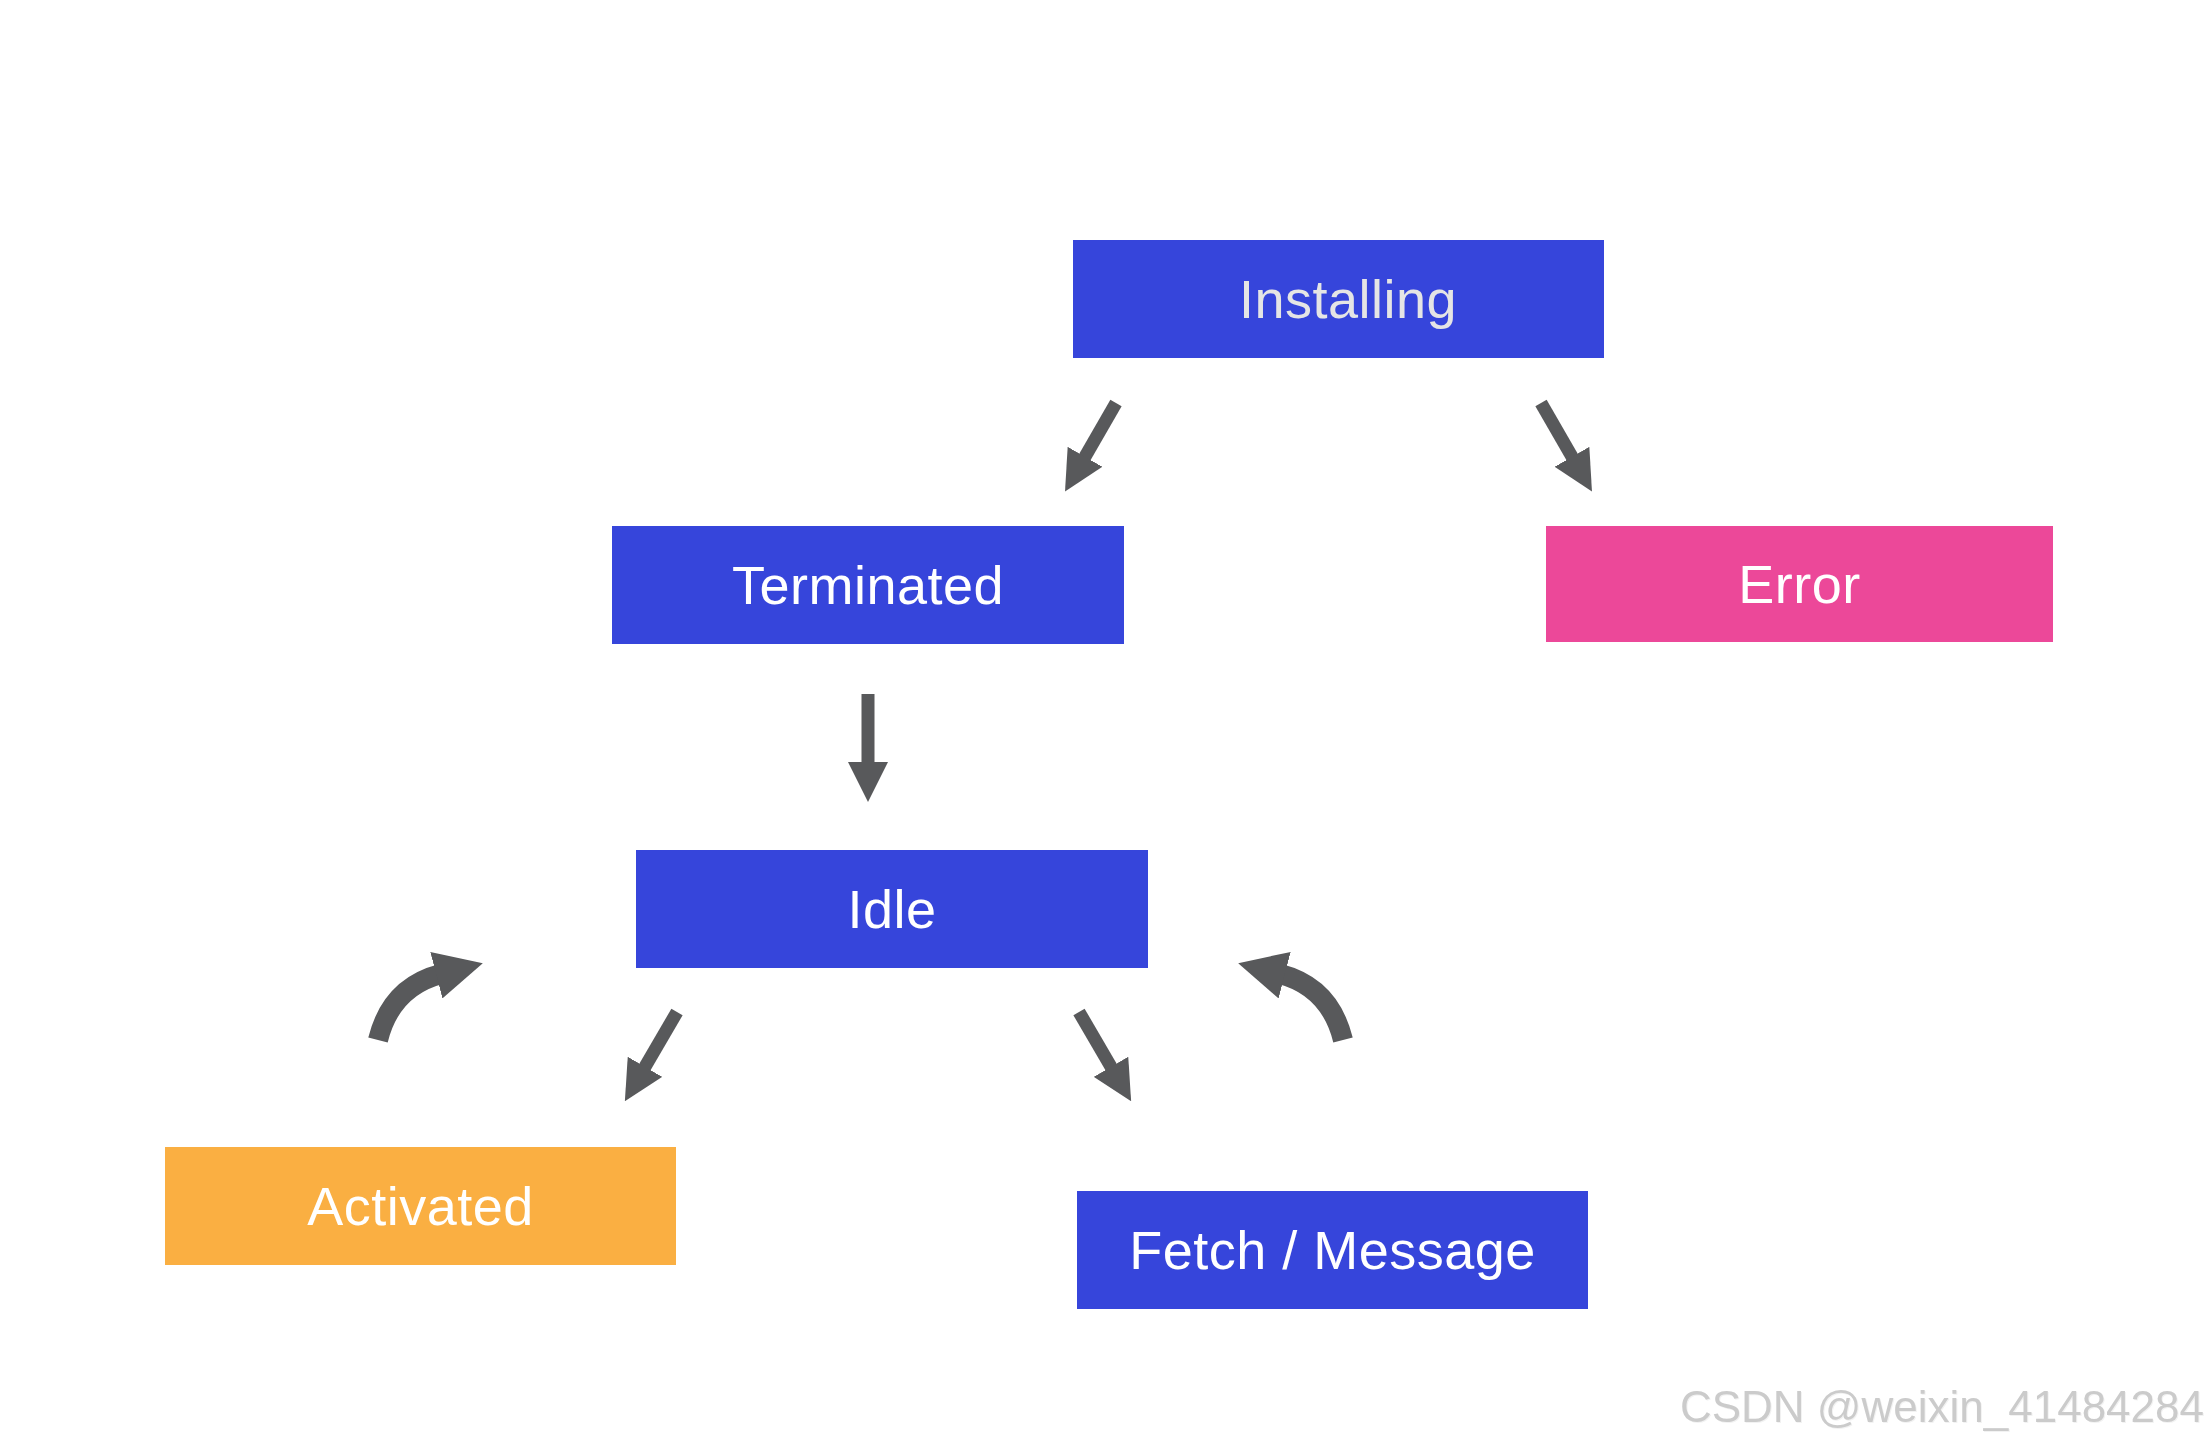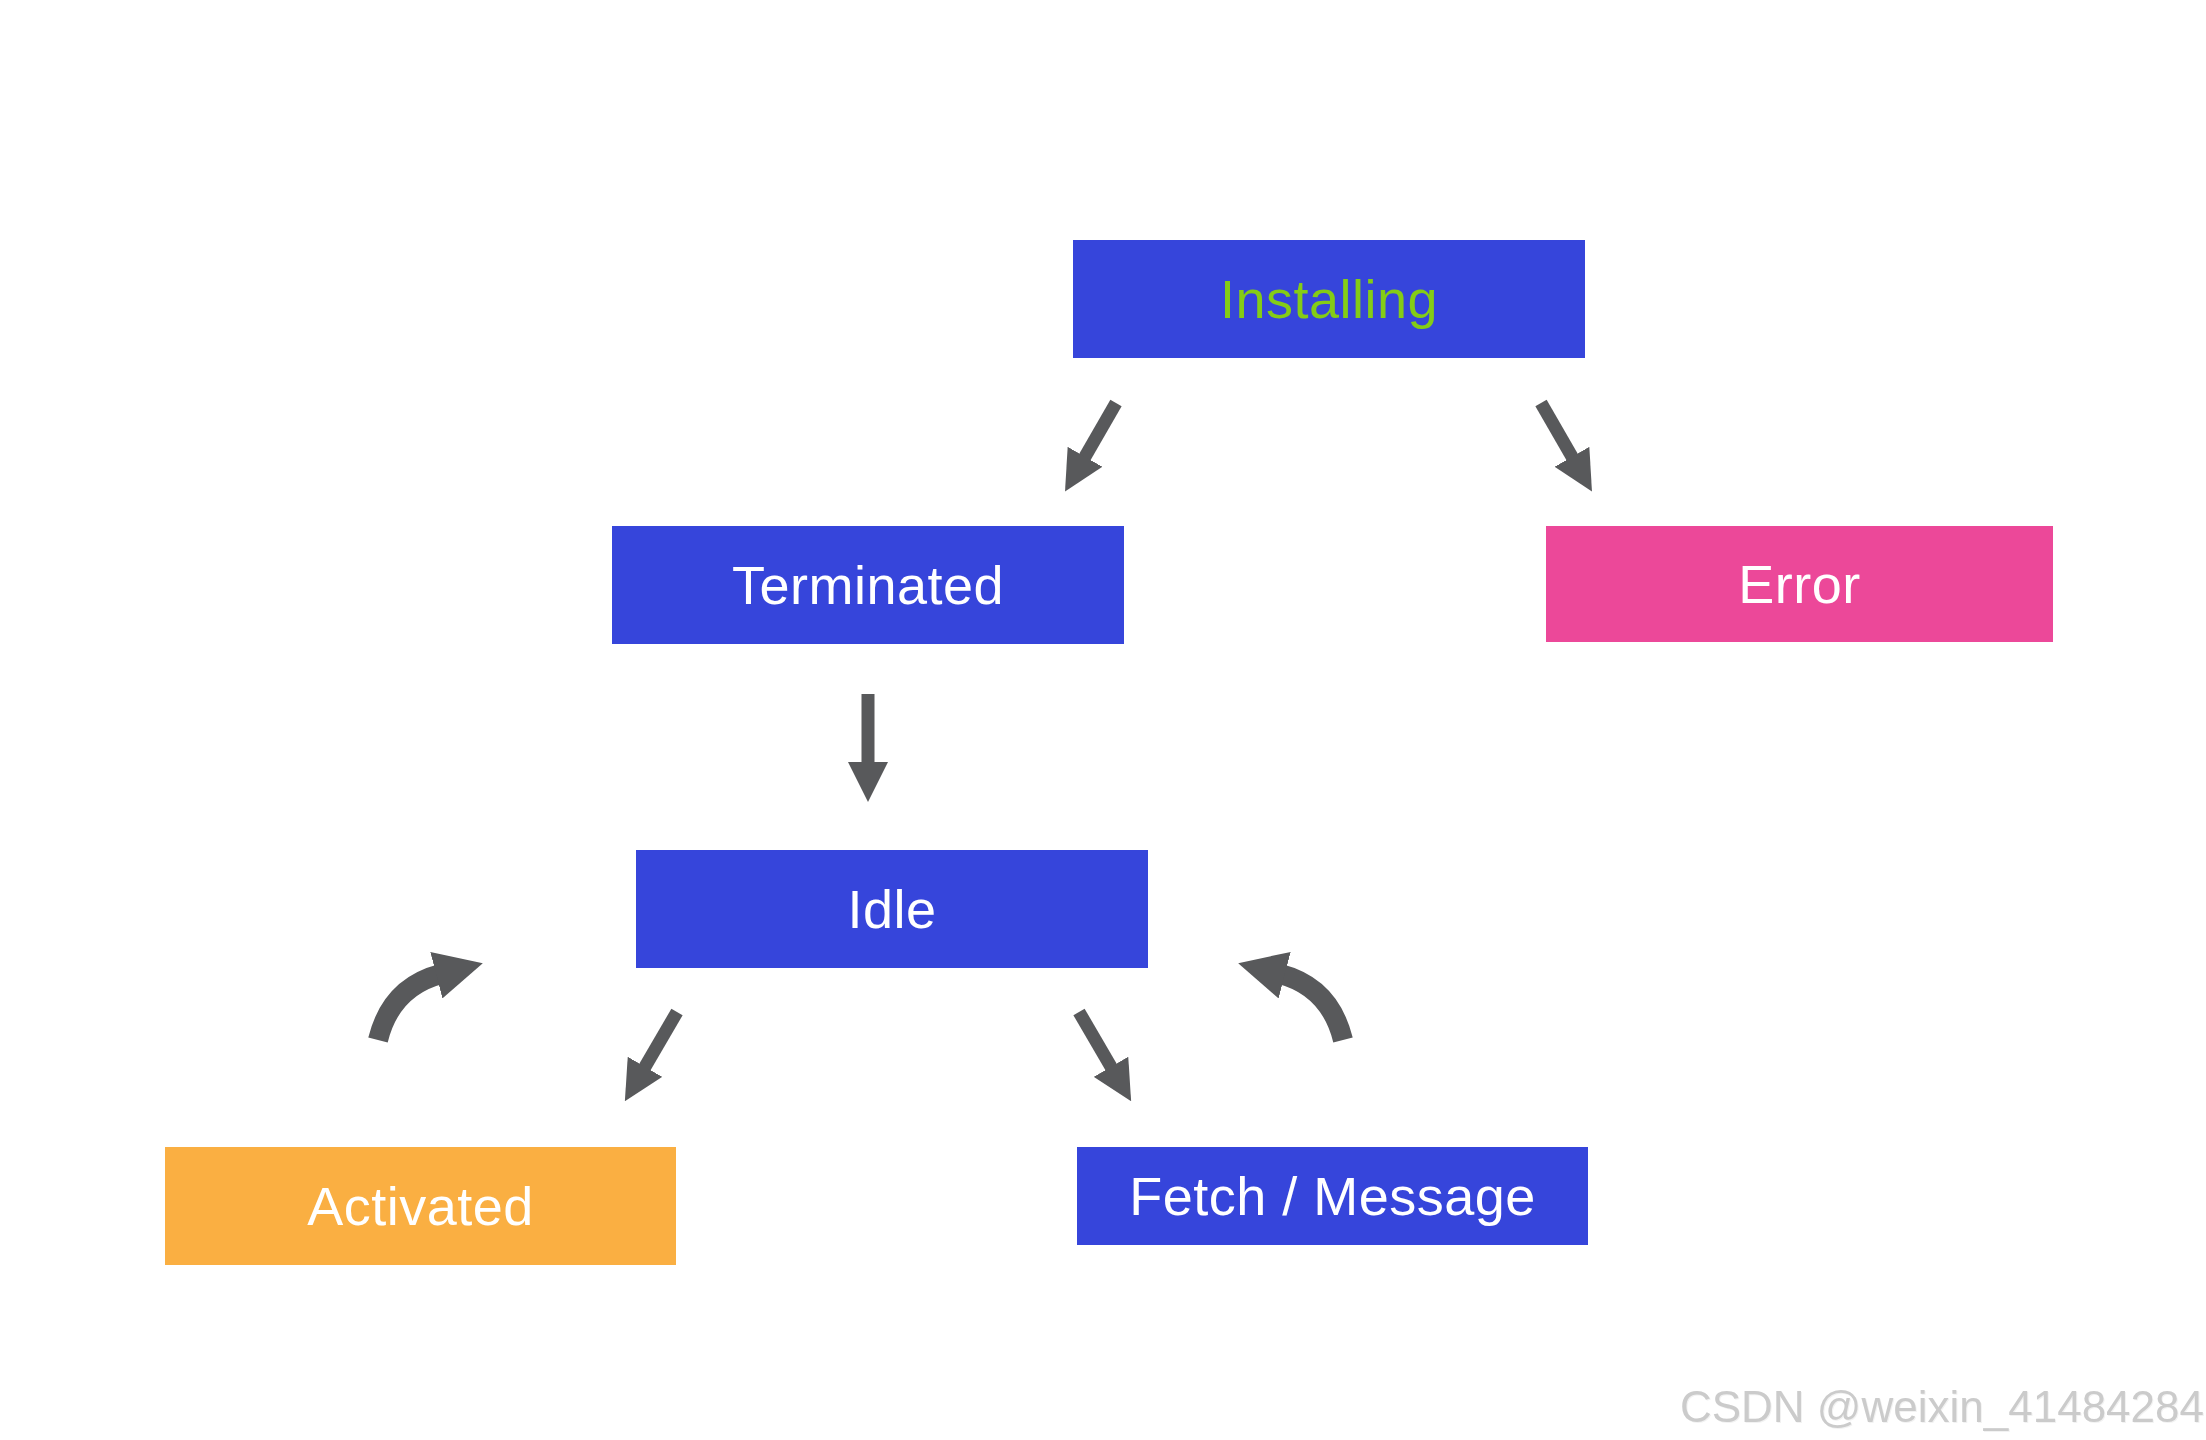--- a/index.html
+++ b/index.html
@@ -33,21 +33,21 @@
     color: #ffffff;
     text-align: center;
     white-space: nowrap;
   }
   
   #node-installing   { left: 1073px; top: 240px;  width: 512px; height: 118px; }
   #node-activated    { left: 612px;  top: 526px;  width: 512px; height: 118px; }
   #node-error        { left: 1532px; top: 526px;  width: 507px; height: 116px; }
   #node-idle         { left: 636px;  top: 850px;  width: 512px; height: 118px; }
   #node-terminated   { left: 165px;  top: 1147px; width: 511px; height: 118px; }
-  #node-fetch        { left: 1077px; top: 1147px; width: 511px; height: 98px; }
+  #node-fetch        { left: 1077px; top: 1191px; width: 511px; height: 118px; }
 
   .arrow-stroke {
     fill: none;
     stroke: #58595b;
   }
   .straight { stroke-width: 13px; }
   .curved   { stroke-width: 20px; }
 
   .watermark {
     position: absolute;
@@ -77,21 +77,21 @@
 
     <line class="arrow-stroke straight" x1="1116" y1="403" x2="1082" y2="462" marker-end="url(#head-straight)" stroke="#58595b"></line>
     <line class="arrow-stroke straight" x1="1541" y1="403" x2="1575" y2="462" marker-end="url(#head-straight)" stroke="#58595b"></line>
     <line class="arrow-stroke straight" x1="868" y1="694" x2="868" y2="768" marker-end="url(#head-straight)" stroke="#58595b"></line>
     <line class="arrow-stroke straight" x1="677" y1="1012" x2="642" y2="1072" marker-end="url(#head-straight)" stroke="#58595b"></line>
     <line class="arrow-stroke straight" x1="1079" y1="1012" x2="1114" y2="1072" marker-end="url(#head-straight)" stroke="#58595b"></line>
     <path class="arrow-stroke curved" d="M 378 1040 Q 391 987 441 974" marker-end="url(#head-curved)" stroke="#58595b"></path>
     <path class="arrow-stroke curved" d="M 1343 1040 Q 1330 987 1280 974" marker-end="url(#head-curved)" stroke="#58595b"></path>
   </svg>
 
-  <div class="node" id="node-installing" style="background: rgb(54, 69, 219); color: #84cc16;">
+  <div class="node" id="node-installing" style="background: rgb(54, 69, 219); color: #e5e5e5; padding-left: 19px;">
     <span>Installing</span>
   </div>
 
   <div class="node" id="node-activated" style="background: rgb(54, 69, 219); color: rgb(255, 255, 255);">
     <span>Terminated</span>
   </div>
 
   <div class="node" id="node-error" style="background: #ec4899; color: rgb(255, 255, 255); margin-left: 14px;">
     <span>Error</span>
   </div>

